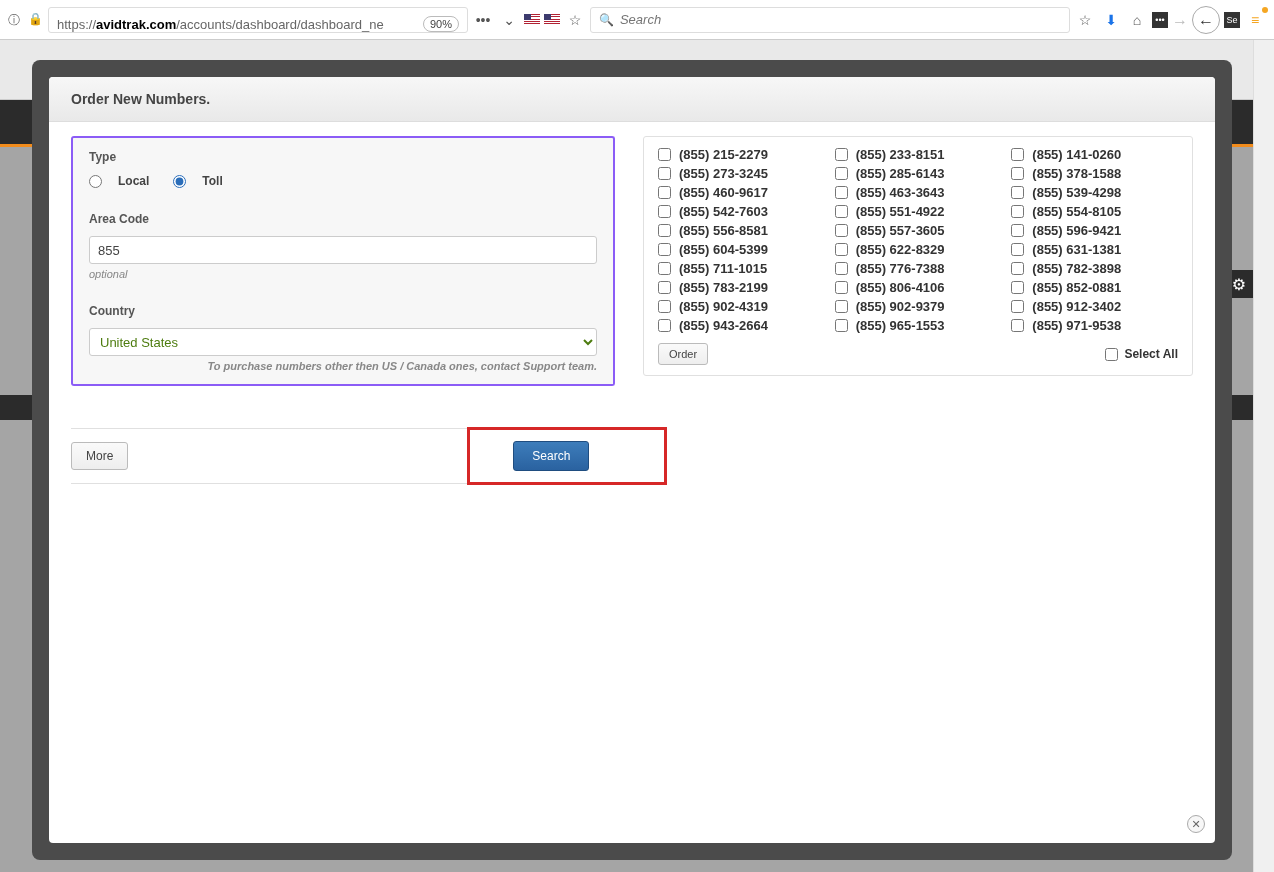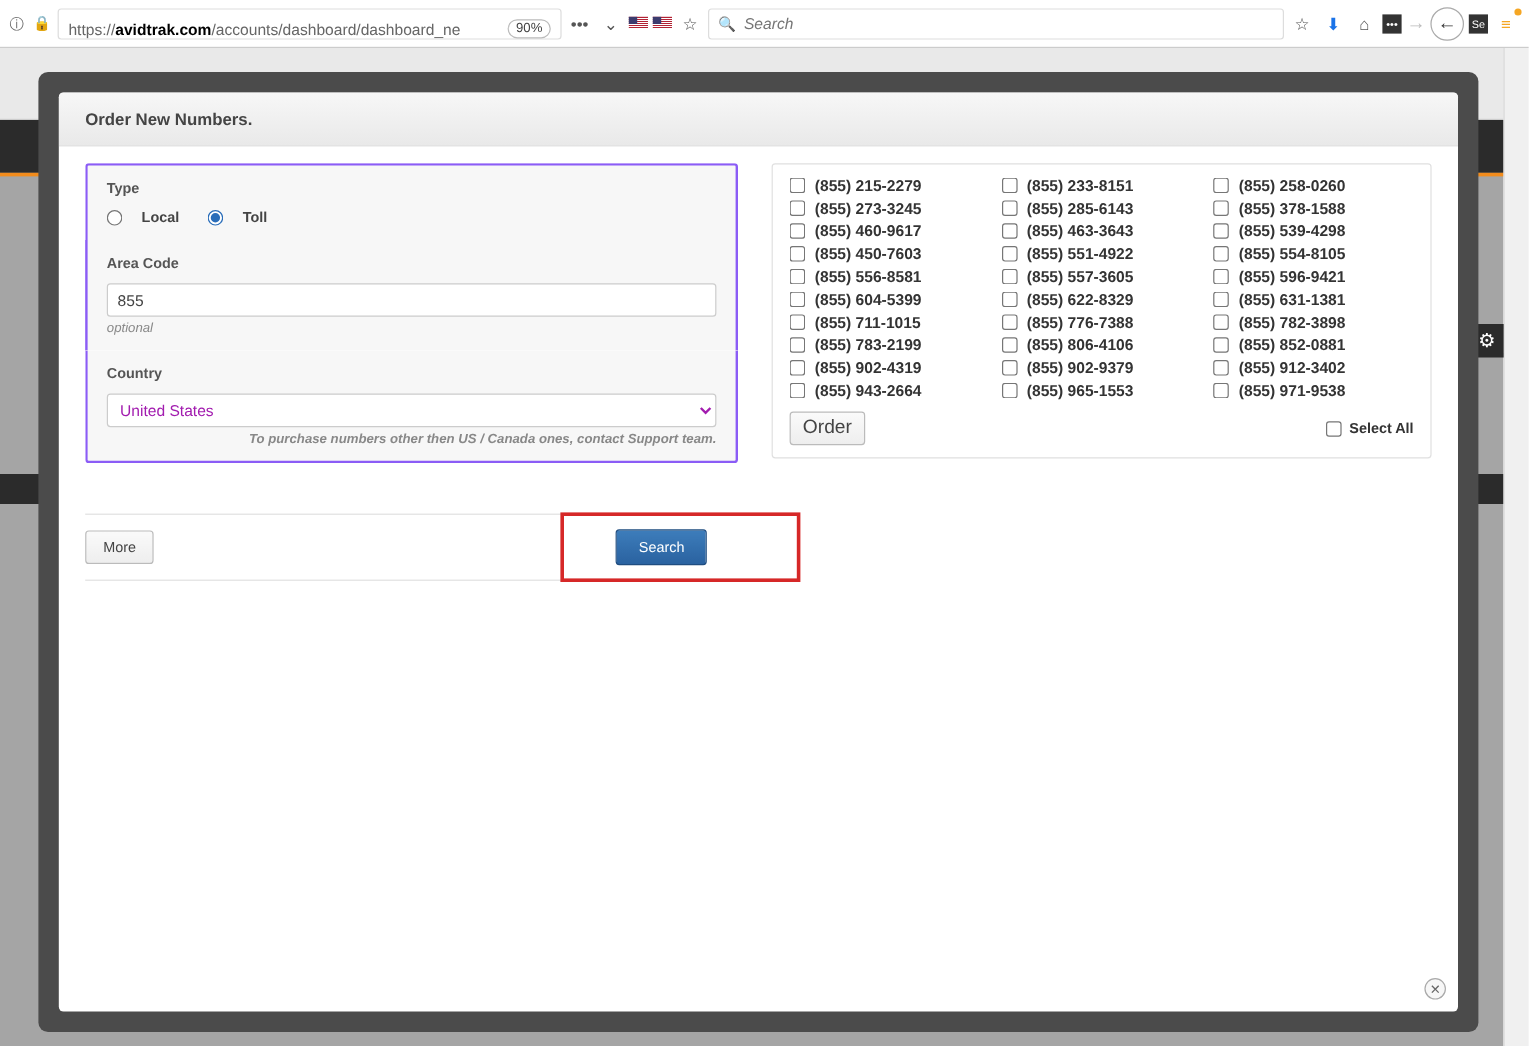--- a/index.html
+++ b/index.html
@@ -46,36 +46,36 @@
 
 
 .panel-left { width: 544px; }
 .field-group { border: 2px solid #8b5cf6; background: #f7f7f7; border-radius: 3px; margin-bottom: 0; }
 .field-header { padding: 12px 16px 6px; color: #555; font-weight: bold; font-size: 12px; }
 .field-body { padding: 4px 16px 12px; }
 .radio-row { display: flex; gap: 24px; align-items: center; }
 .radio-row label { display: flex; align-items: center; gap: 16px; color: #444; font-weight: bold; }
 .radio-row input { accent-color: #2a6db9; }
 .text-input { width: 100%; height: 28px; border: 1px solid #ccc; border-radius: 3px; padding: 0 8px; font-size: 13px; color: #444; }
-.select-input { width: 100%; height: 28px; border: 1px solid #ccc; border-radius: 3px; padding: 0 6px; font-size: 13px; color: #a21caf; background: #fff; }
+.select-input { width: 100%; height: 28px; border: 1px solid #ccc; border-radius: 3px; padding: 0 6px; font-size: 13px; color: #4d7c0f; background: #fff; }
 .hint { font-style: italic; color: #888; font-size: 11px; margin-top: 4px; }
 .bold-hint { font-weight: bold; text-align: right; }
 .action-row { border-top: 1px solid #e0e0e0; border-bottom: 1px solid #e0e0e0; margin-top: 42px; padding: 12px 0; display: flex; align-items: center; justify-content: flex-start; gap: 20px; position: relative; width: 544px; }
 .btn { border: 1px solid #bbb; background: linear-gradient(#fafafa, #eee); border-radius: 3px; padding: 6px 14px; font-size: 12px; color: #444; cursor: pointer; }
 .btn-primary { background: linear-gradient(#3d7dbb, #2a62a0); border: 1px solid #1f4d80; color: #fff; padding: 7px 18px; }
 .highlight-box { position: absolute; left: 396px; top: -2px; width: 200px; height: 58px; border: 3px solid #d62828; pointer-events: none; }
 
 
 .panel-right { flex: 1; border: 1px solid #e0e0e0; border-radius: 3px; padding: 10px 14px 10px; }
 .number-grid { display: grid; grid-template-columns: repeat(3, 1fr); row-gap: 4px; column-gap: 10px; margin-bottom: 10px; }
 .number-cell { display: flex; align-items: center; gap: 8px; color: #333; font-weight: bold; font-size: 13px; }
 .number-cell input { width: 13px; height: 13px; }
 .bottom-row { display: flex; justify-content: space-between; align-items: center; }
 .select-all { display: flex; align-items: center; gap: 6px; font-weight: bold; color: #333; }
-.btn-order { border: 1px solid #bbb; background: linear-gradient(#fafafa, #eee); border-radius: 3px; padding: 4px 10px; font-size: 16px; color: #444; }
+.btn-order { border: 1px solid #bbb; background: linear-gradient(#fafafa, #eee); border-radius: 3px; padding: 4px 10px; font-size: 11px; color: #444; }
 
 </style>
 </head>
 <body>
 
 <div class="browser-chrome">
   <span class="chrome-icon">ⓘ</span>
   <span class="chrome-icon lock-icon">🔒</span>
   <div class="url-bar">
     <span class="url-text"><span>https://</span><b>avidtrak.com</b><span>/accounts/dashboard/dashboard_ne</span></span>
@@ -171,21 +171,21 @@
             <label class="number-cell">
               <input type="checkbox" style="">
               <span>(855) 215-2279</span>
             </label>
             <label class="number-cell">
               <input type="checkbox" style="">
               <span>(855) 233-8151</span>
             </label>
             <label class="number-cell">
               <input type="checkbox" style="">
-              <span>(855) 258-0260</span>
+              <span>(855) 141-0260</span>
             </label>
             <label class="number-cell">
               <input type="checkbox" style="">
               <span>(855) 273-3245</span>
             </label>
             <label class="number-cell">
               <input type="checkbox" style="">
               <span>(855) 285-6143</span>
             </label>
             <label class="number-cell">
@@ -199,21 +199,21 @@
             <label class="number-cell">
               <input type="checkbox" style="">
               <span>(855) 463-3643</span>
             </label>
             <label class="number-cell">
               <input type="checkbox" style="">
               <span>(855) 539-4298</span>
             </label>
             <label class="number-cell">
               <input type="checkbox" style="">
-              <span>(855) 450-7603</span>
+              <span>(855) 542-7603</span>
             </label>
             <label class="number-cell">
               <input type="checkbox" style="">
               <span>(855) 551-4922</span>
             </label>
             <label class="number-cell">
               <input type="checkbox" style="">
               <span>(855) 554-8105</span>
             </label>
             <label class="number-cell">

